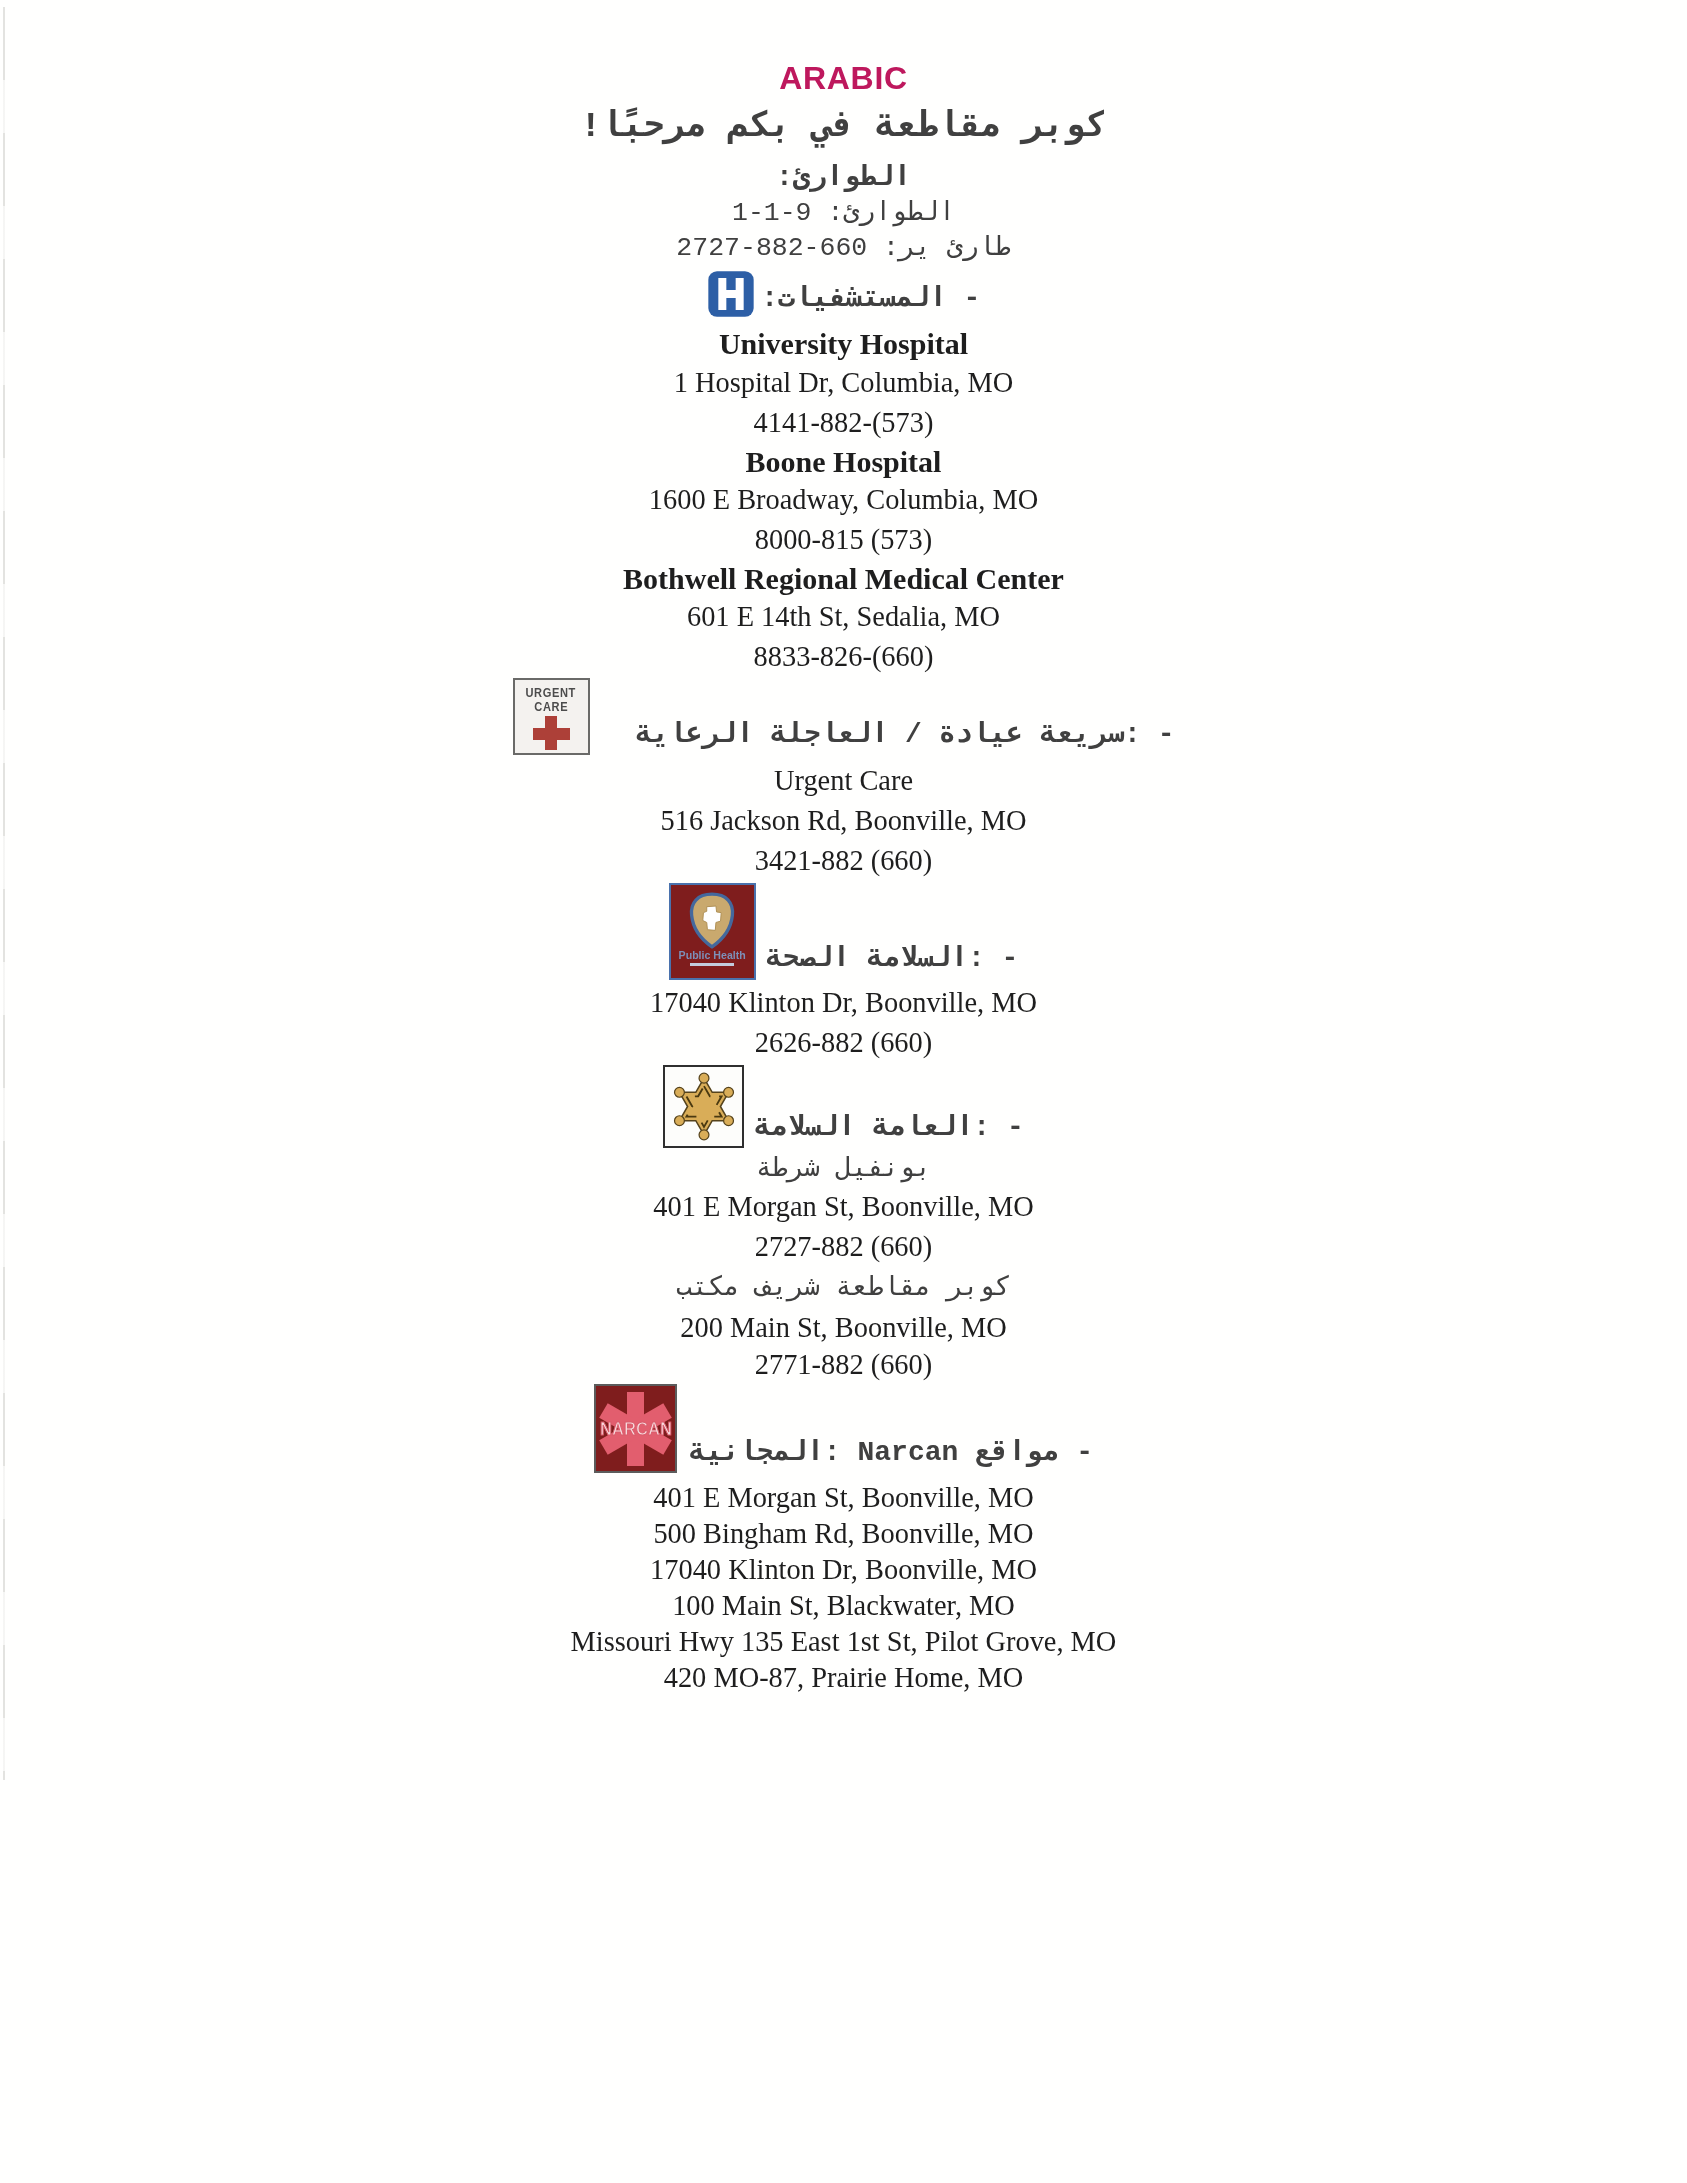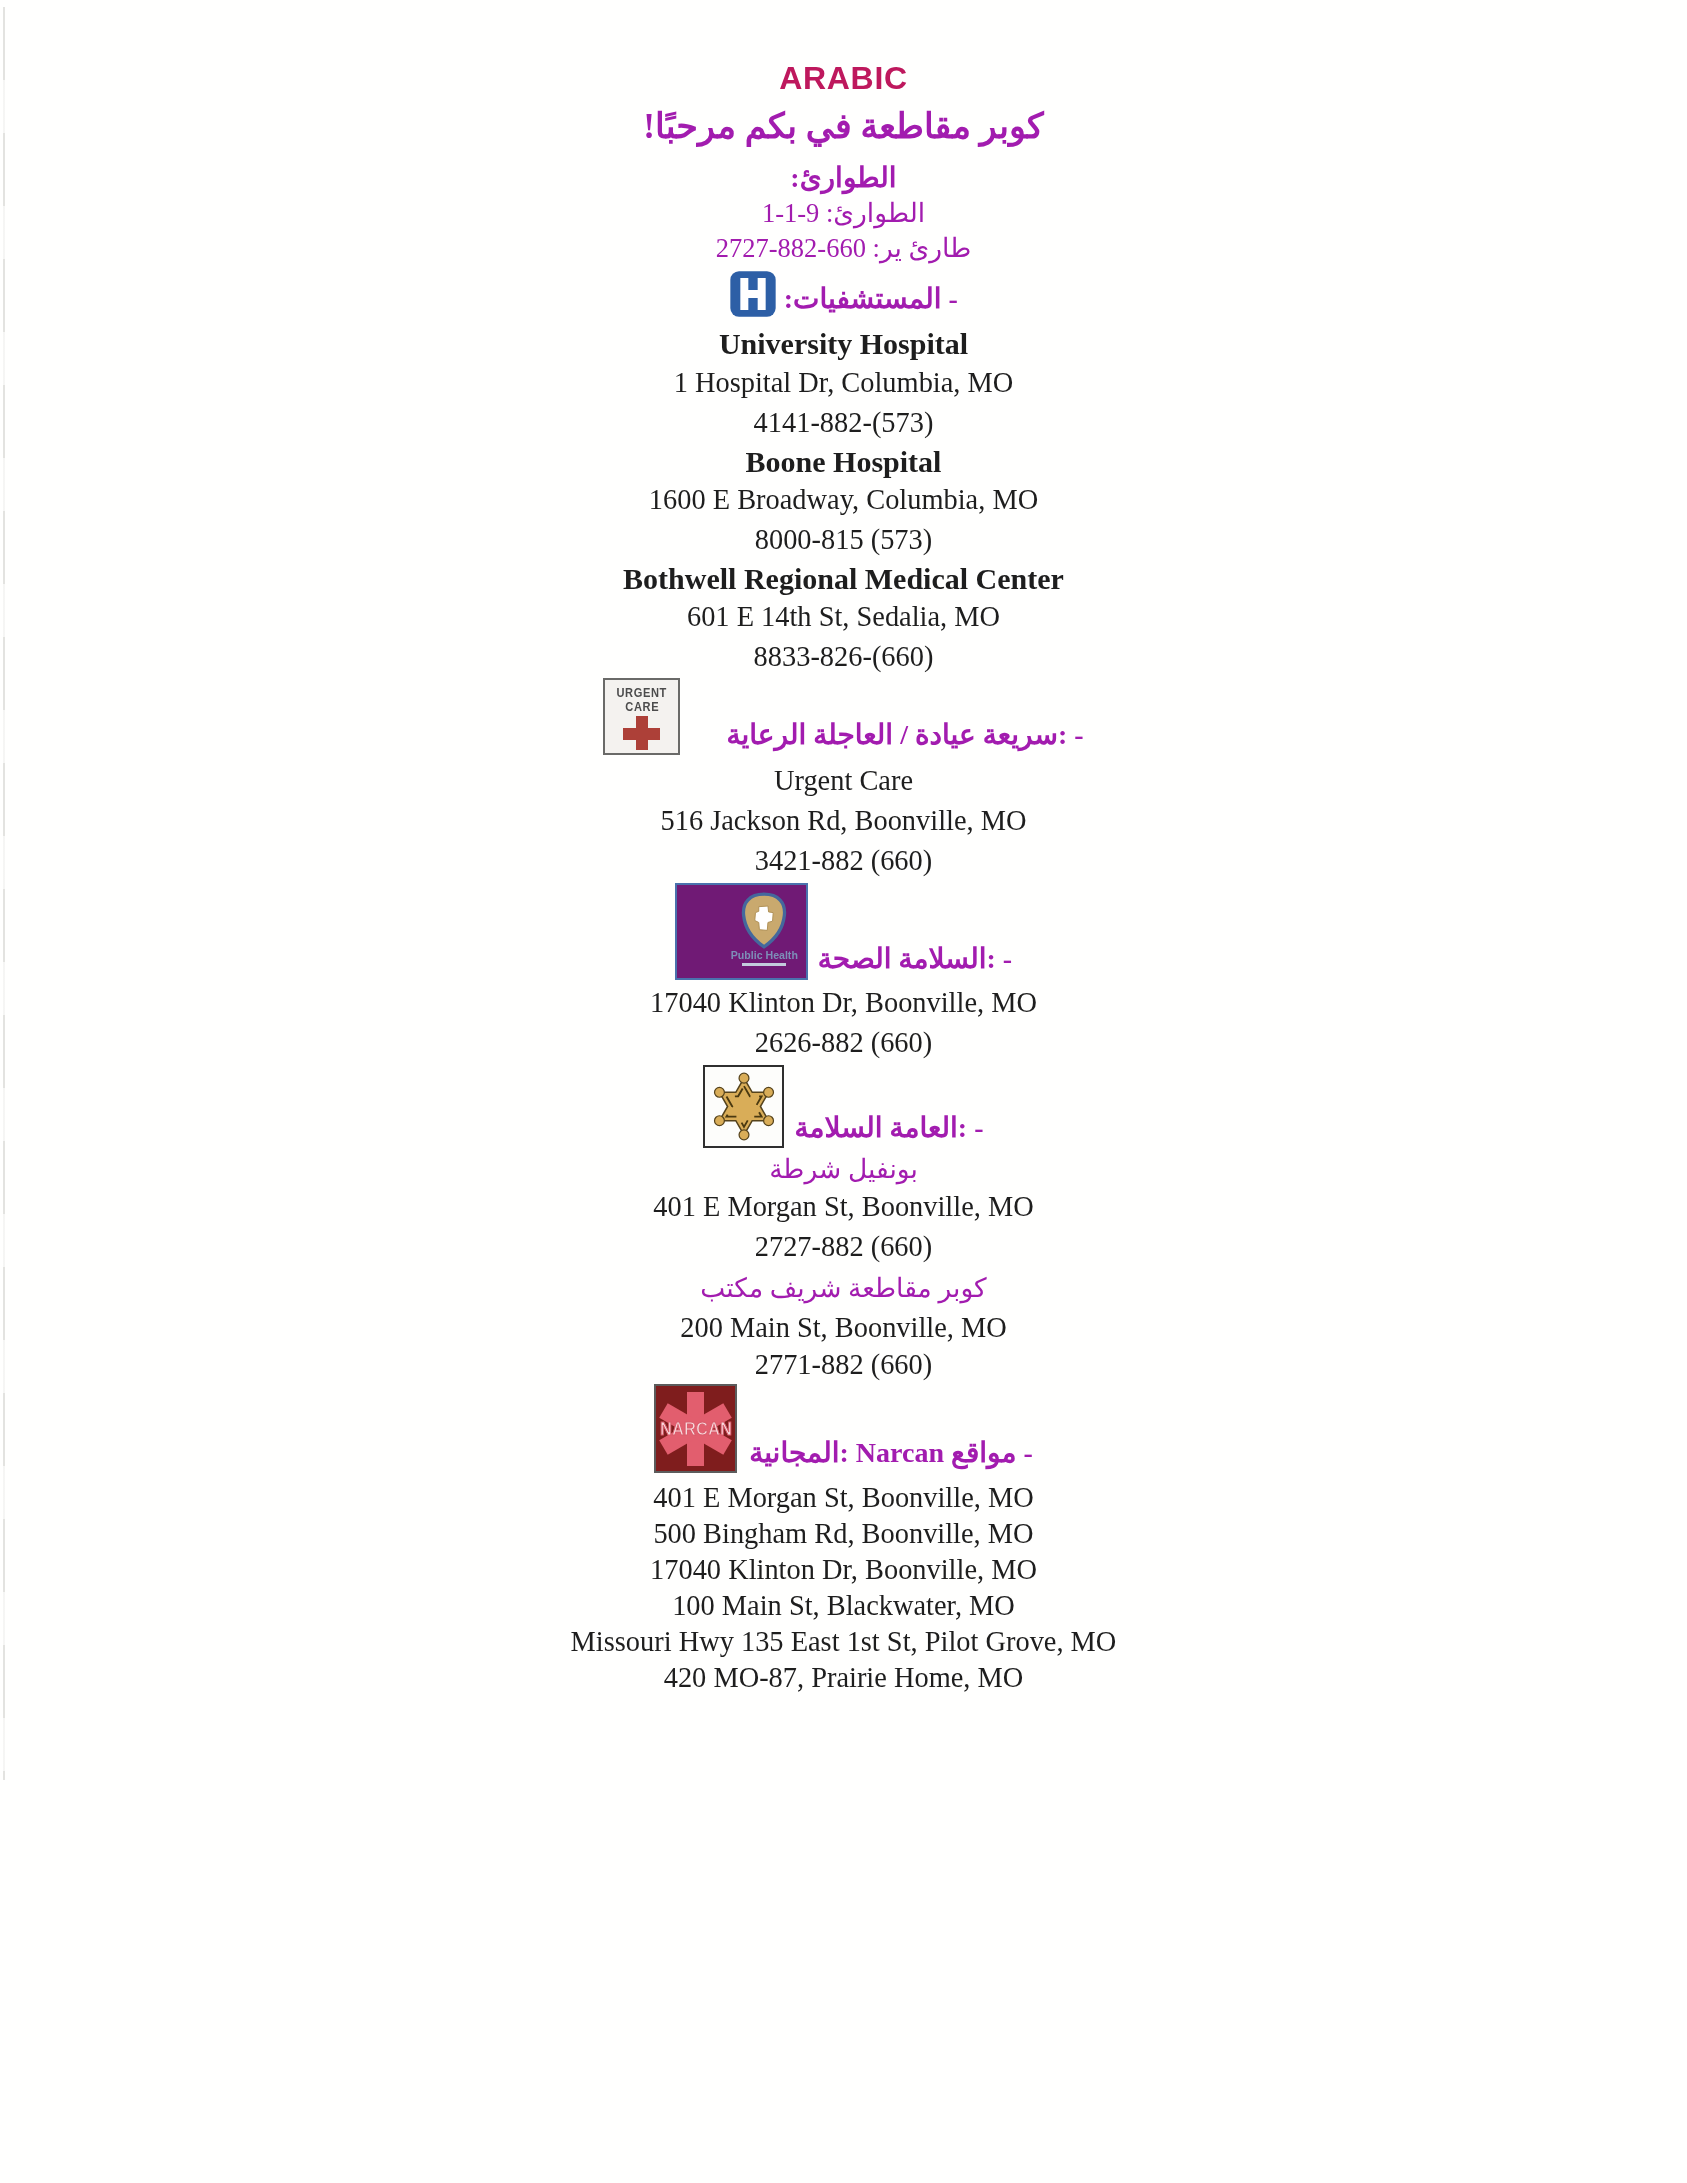--- a/index.html
+++ b/index.html
@@ -4,21 +4,21 @@
 <style>
   html,body{margin:0;padding:0;background:#ffffff;}
   .page{position:relative;width:1687px;height:2183px;background:#fffffe;overflow:hidden;
         font-family:"Liberation Serif", "DejaVu Serif", serif;color:#1e1e1e;}
   .edge-artifact{position:absolute;left:3.3px;top:6.6px;width:2px;height:1773px;opacity:.5;
         background:repeating-linear-gradient(180deg,#c7c7c2 0 73px,#ececea 73px 126px);}
   .col{position:relative;width:100%;text-align:center;padding-top:60px;}
   .blue{color:#be185d;}
   .title{font-family:"Liberation Sans", sans-serif;font-weight:700;font-size:32px;
          letter-spacing:0.7px;line-height:36px;}
-  .ar{font-family:Liberation Serif, serif;color:#a21caf;}
+  .ar{font-family:Liberation Mono, monospace;color:#404040;}
   .ar-b{font-weight:700;}
   .greeting{font-size:35px;line-height:48px;margin-top:6.6px;}
   .ar-head{font-size:28px;line-height:36px;margin-top:9.3px;}
   .ar-reg{font-size:26.5px;line-height:35px;}
   .en-b{font-weight:700;font-size:30px;line-height:38px;}
   .en-r{font-size:28.4px;line-height:40px;}
   .tight{line-height:37px;}
   .icon-row{display:flex;justify-content:center;align-items:flex-end;}
   .icon-label{padding-bottom:2.6px;}
   
@@ -31,22 +31,22 @@
           display:flex;flex-direction:column;align-items:center;justify-content:center;
           padding-top:4px;box-sizing:content-box;}
   .uc-word{font-family:"Liberation Sans", sans-serif;font-weight:700;font-size:12.6px;
            line-height:13.2px;color:#4c4c4c;letter-spacing:0.7px;display:inline-block;transform:scaleX(.88);}
   .uc-cross{position:relative;width:37px;height:34px;margin-top:2.6px;}
   .uc-cross::before{content:"";position:absolute;left:12.6px;top:0;width:12px;height:34px;background:#ad4038;}
   .uc-cross::after{content:"";position:absolute;left:0;top:11.2px;width:37px;height:12px;background:#ad4038;}
   
   .ph-row{margin-top:2.6px;}
   .ph-row .icon-label{margin-left:10px;}
-  .ph-box{width:83px;height:86px;border:2.6px solid #4a72ad;background:#701a75;
-          display:flex;flex-direction:column;align-items:center;justify-content:flex-start;padding-top:6.6px;padding-left:46px;}
+  .ph-box{width:83px;height:86px;border:2.6px solid #4a72ad;background:#7f1d1d;
+          display:flex;flex-direction:column;align-items:center;justify-content:flex-start;padding-top:6.6px;}
   .ph-caption{font-family:"Liberation Sans", sans-serif;font-weight:700;font-size:10.6px;
               color:#7d8fb8;filter:blur(0.5px);line-height:10.6px;margin-top:1.3px;}
   .ph-caption2{width:44px;height:3.3px;background:#c3cbdd;filter:blur(0.7px);margin:2px auto 0;}
   
   .sh-row{margin-top:2.6px;}
   .sh-row .icon-label{margin-left:10px;}
   .sh-box{width:77px;height:79px;border:2px solid #2f2f2f;background:#fdfdfb;
           display:flex;align-items:center;justify-content:center;}
   
   .nc-row{margin-top:1.3px;}

